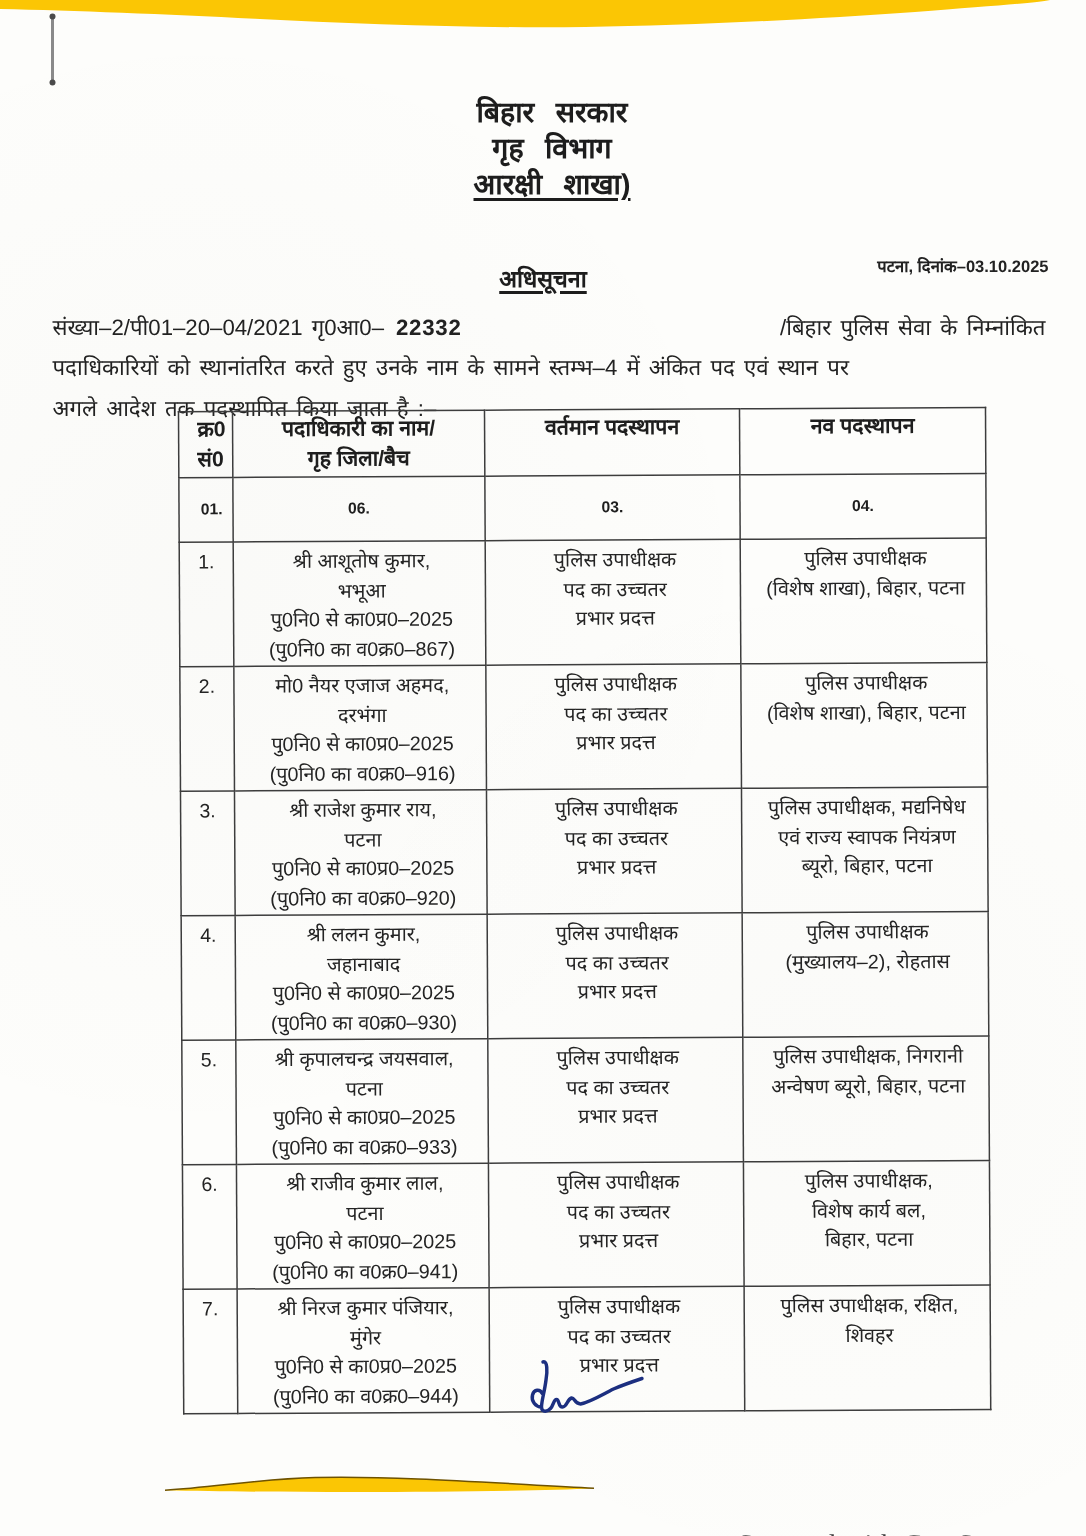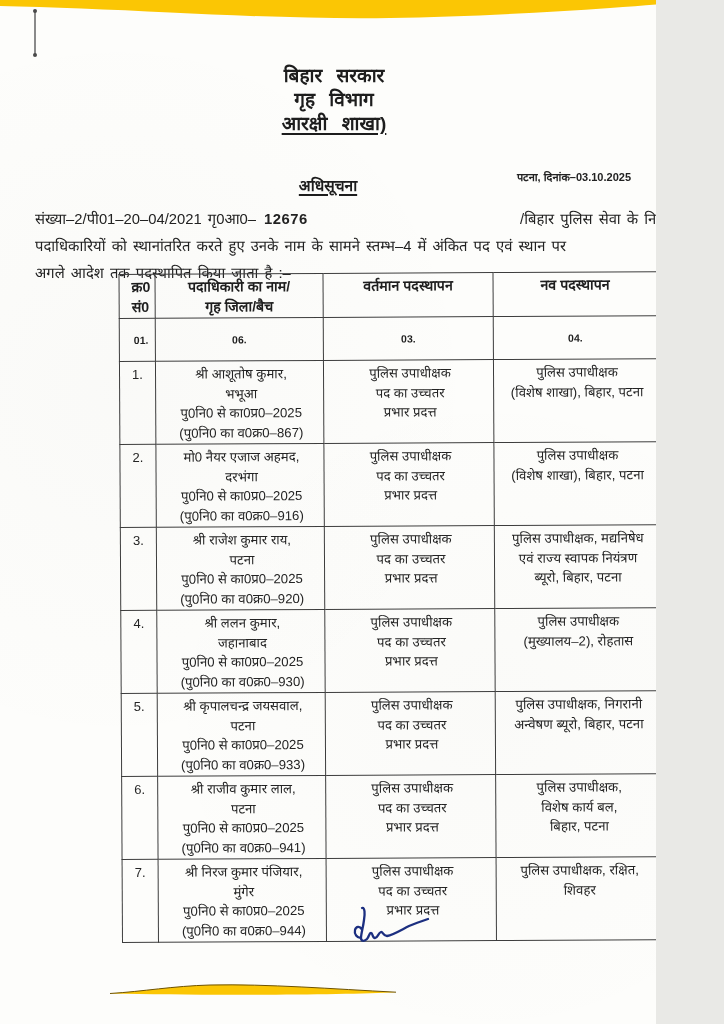--- a/index.html
+++ b/index.html
@@ -1,17 +1,17 @@
 <!DOCTYPE html>
 <html><head>
 <meta charset="utf-8">
 <style>
   html,body{margin:0;padding:0;}
   body{width:724px;height:1024px;background:#e9e9e6;font-family:"Liberation Sans","DejaVu Sans",sans-serif;}
-  .page{position:relative;width:656px;height:1024px;background:#fdfdfb;overflow:hidden;color:#232323;
+  .page{position:relative;width:724px;height:1024px;background:#fdfdfb;overflow:hidden;color:#232323;
         background-image:radial-gradient(circle at 18% 38%,rgba(90,90,80,.018),transparent 45%),
                          radial-gradient(circle at 75% 70%,rgba(90,90,80,.015),transparent 40%);}
   .top-band{position:absolute;left:0;top:0;width:724px;height:22px;display:block;}
   .staple{position:absolute;left:34px;top:11px;width:2px;height:44px;background:#8a8a8a;}
   .staple::before,.staple::after{content:"";position:absolute;left:-1px;width:4px;height:4px;background:#4a4a4a;border-radius:50%;}
   .staple::before{top:-2px;} .staple::after{bottom:-2px;}
   .gov-header{position:absolute;left:0;right:0;top:64px;text-align:center;font-weight:bold;
               font-size:19px;line-height:24px;word-spacing:9px;color:#1d1d1d;transform:translateX(6px);}
   .u{text-decoration:underline;text-underline-offset:3px;text-decoration-thickness:1.5px;}
   .notif{position:absolute;left:0;right:0;top:156px;text-align:center;font-weight:bold;font-size:15.5px;color:#1d1d1d;margin-top:18px;}
@@ -48,21 +48,21 @@
     <div>गृह विभाग</div>
     <div class="u">आरक्षी शाखा)</div>
   </div>
 
   <div class="notif u">अधिसूचना</div>
 
   <div class="date">पटना, दिनांक–03.10.2025</div>
 
   <div class="para">
     <div class="l1">
-      <span><span>संख्या–2/पी01–20–04/2021 गृ0आ0–</span><span class="refnum">12676</span></span>
+      <span><span>संख्या–2/पी01–20–04/2021 गृ0आ0–</span><span class="refnum">22332</span></span>
       <span>/बिहार पुलिस सेवा के निम्नांकित</span>
     </div>
     <div>पदाधिकारियों को स्थानांतरित करते हुए उनके नाम के सामने स्तम्भ–4 में अंकित पद एवं स्थान पर</div>
     <div>अगले आदेश तक पदस्थापित किया जाता है :–</div>
   </div>
 
   <table class="transfer">
     <colgroup>
       <col style="width:36px">
         <col style="width:168px">

